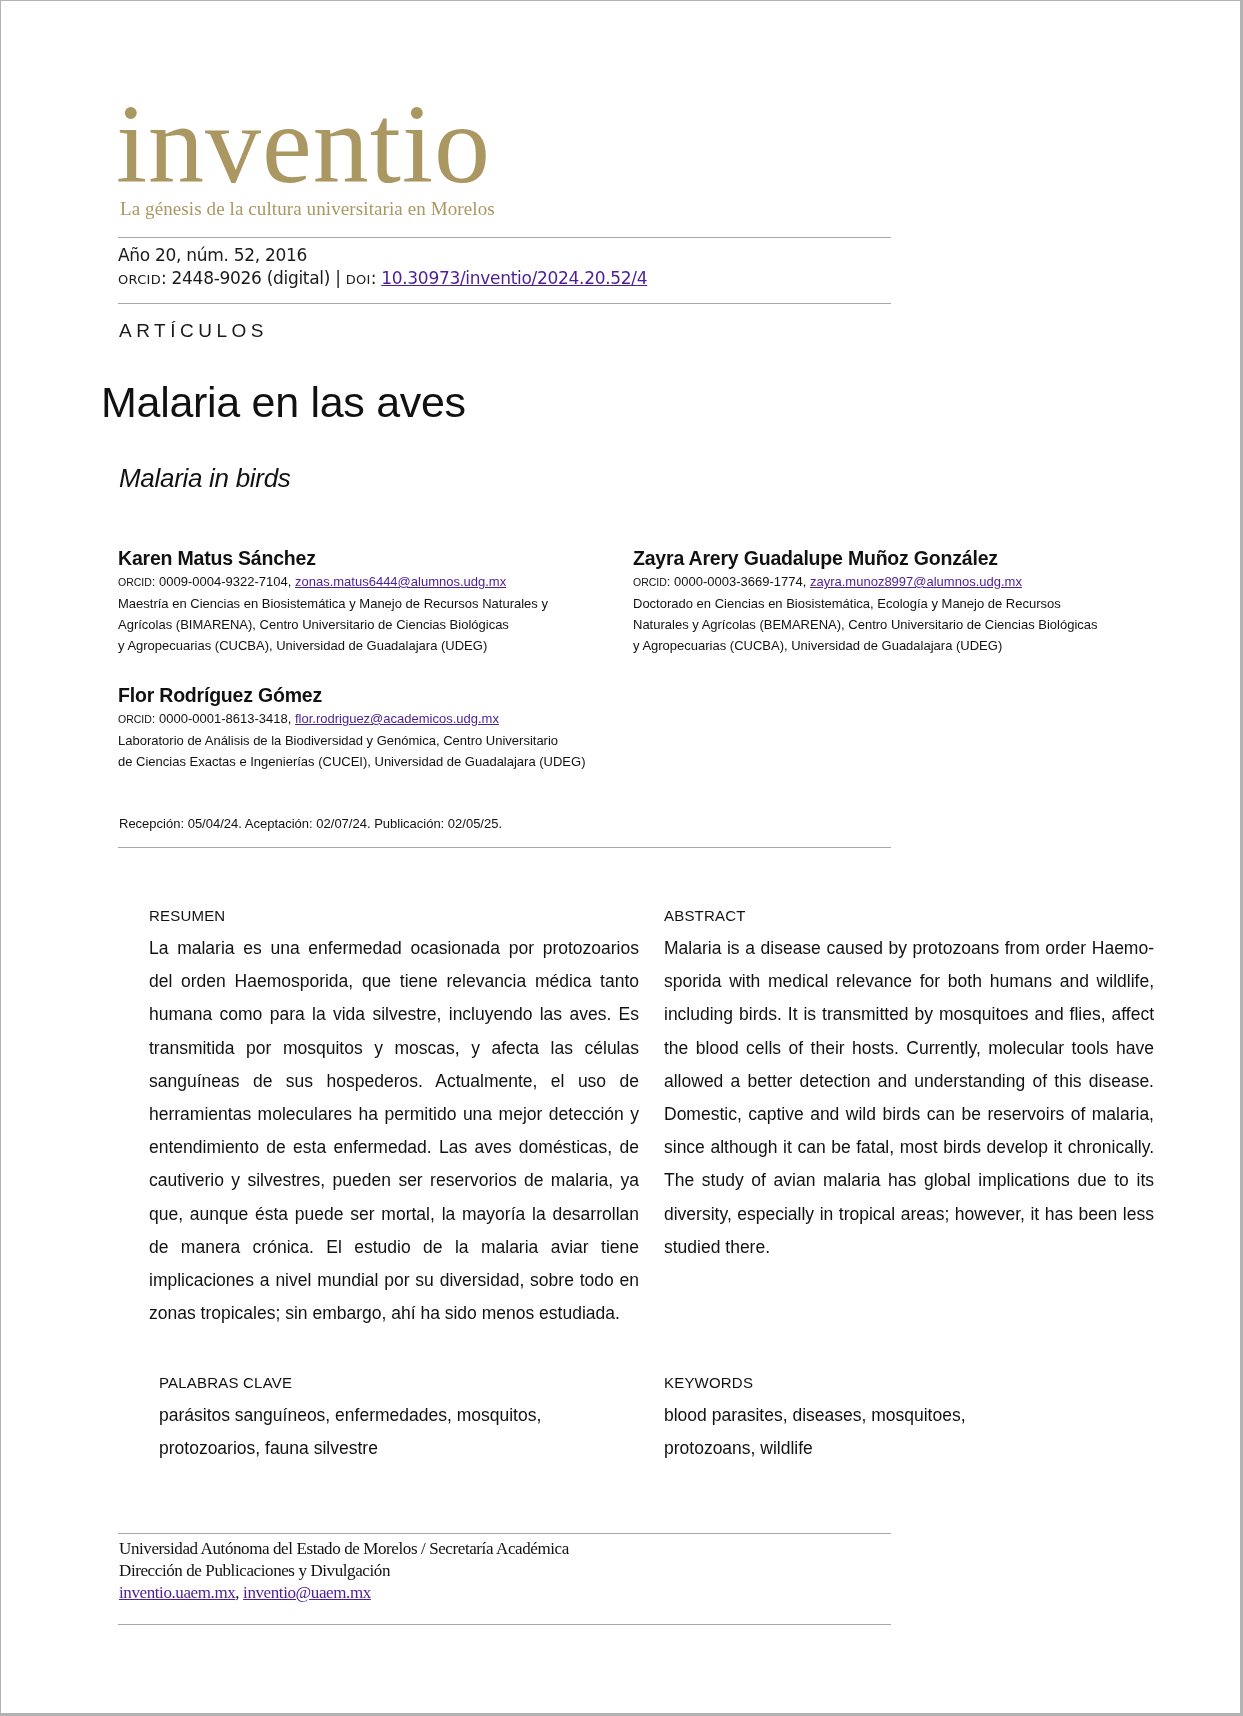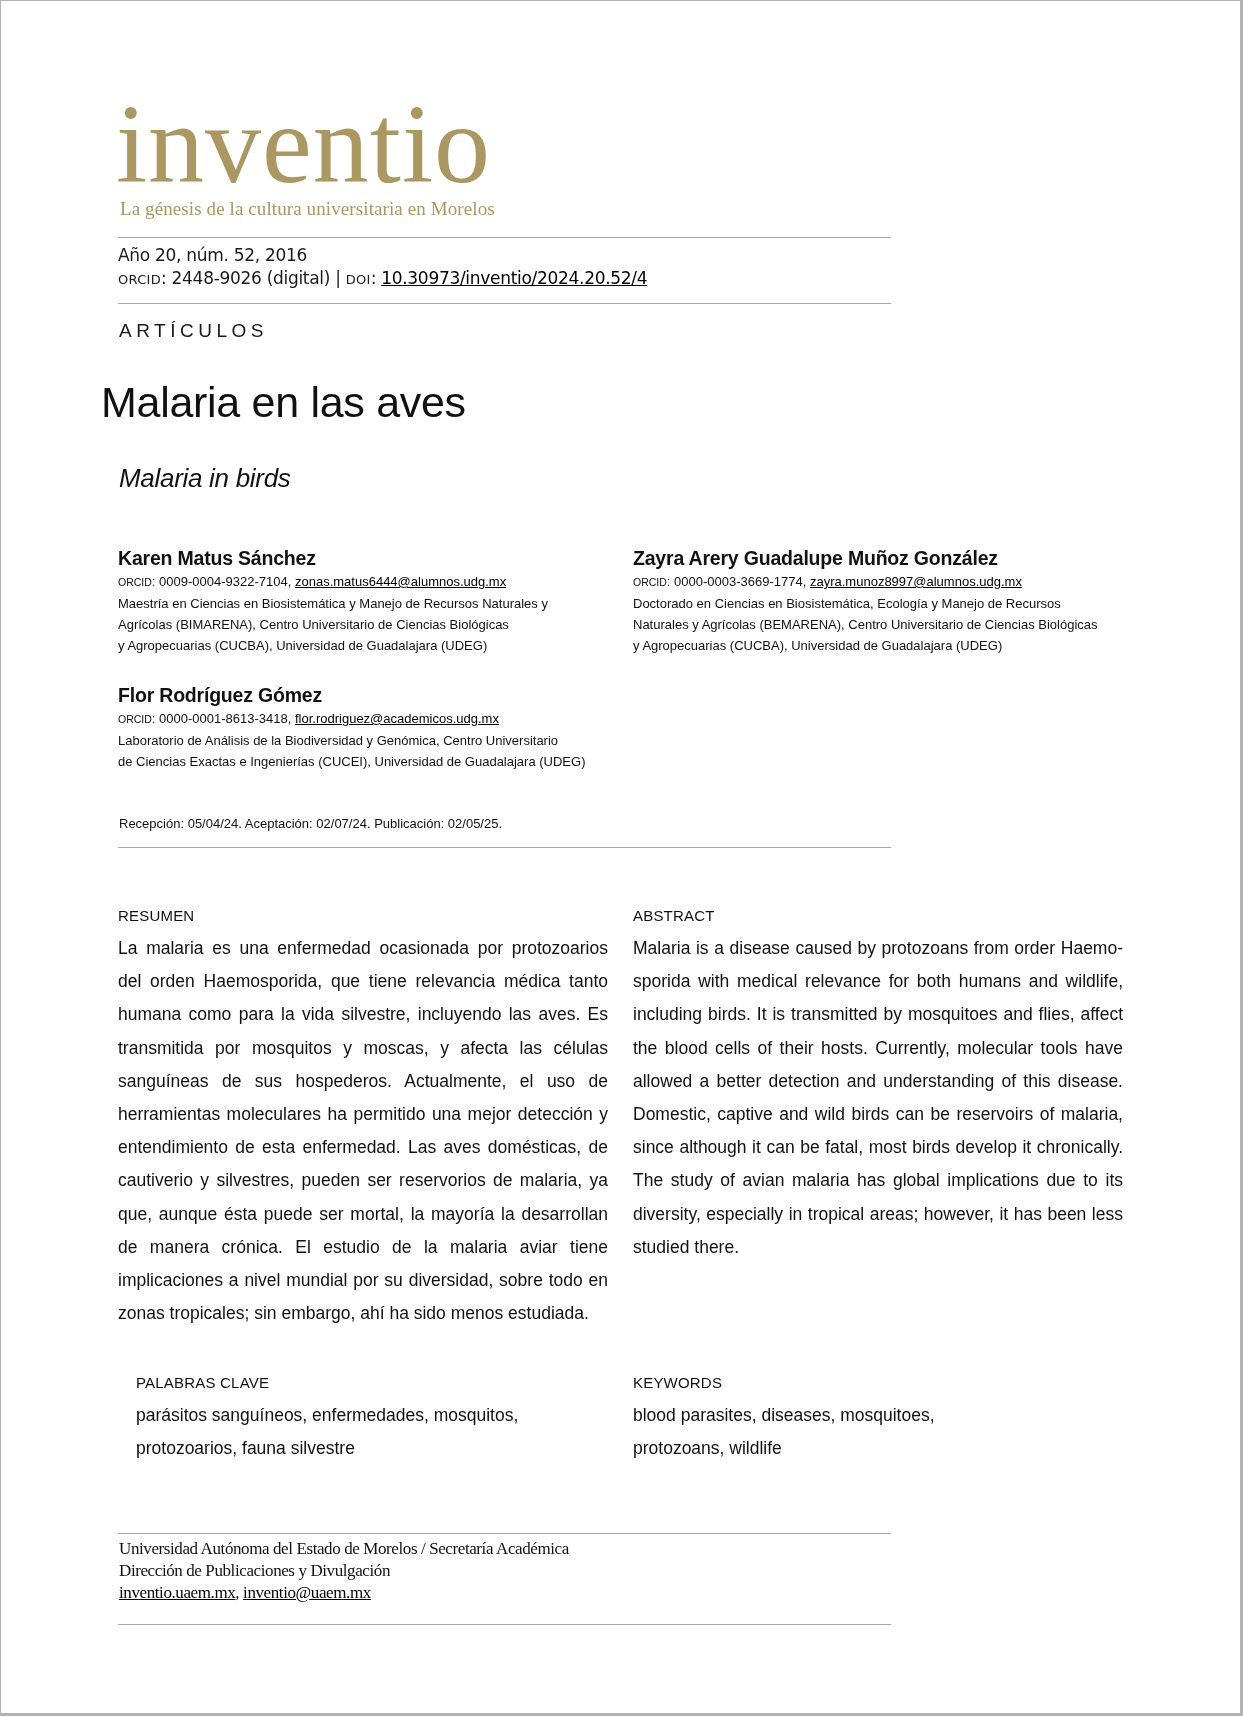--- a/index.html
+++ b/index.html
@@ -17,41 +17,41 @@
     }
     .logo-tagline {
       left: 120px; top: 198px; font-family: "Liberation Serif", "DejaVu Serif", serif;
       font-size: 19px; color: #ab9762; letter-spacing: 0.1px;
     }
     .rule { position: absolute; left: 118px; width: 773px; height: 0; border-top: 1.5px solid #a8a8a8; }
     .mono-line {
       font-family: "DejaVu Sans", sans-serif; font-size: 17px; color: #1a1a1a; letter-spacing: -0.3px;
     }
     .small-caps { font-size: 13px; letter-spacing: 0.3px; }
-    a.link { color: #000000; text-decoration: underline; text-align: right; }
+    a.link { color: #4c1d95; text-decoration: underline; text-align: right; }
     .section-label {
       left: 119px; top: 320px; font-size: 19px; letter-spacing: 4.5px; color: #1a1a1a;
       font-family: "Liberation Sans", sans-serif;
       text-align: right;
     }
     .title {
       left: 101px; top: 378px; font-family: "Liberation Sans", sans-serif;
       font-size: 43px; color: #111; letter-spacing: -0.3px;
     }
     .subtitle {
       left: 119px; top: 463px; font-family: "Liberation Sans", sans-serif;
       font-size: 26px; font-style: italic; color: #111; letter-spacing: -0.3px;
     }
     .author { position: absolute; width: 470px; }
     .author .name { font-size: 19.5px; font-weight: bold; color: #111; line-height: 26px; letter-spacing: -0.2px; }
     .author .orcid-line { font-size: 13px; line-height: 21px; color: #111; }
     .author .orcid-line .lbl { font-size: 10.5px; }
     .author .aff { font-size: 13px; line-height: 21px; color: #111; }
     .dates { left: 119px; top: 816px; font-size: 13px; color: #111; }
-    .col { position: absolute; width: 490px; }
+    .col { position: absolute; width: 490px; margin-left: 31px; }
     .col-head { font-size: 15px; color: #111; letter-spacing: 0.2px; line-height: 22px; }
     .col-body {
       font-size: 17.5px; line-height: 33.2px; color: #111; text-align: justify;
       hyphens: manual; margin-top: 5px;
     }
     .kw-body { font-size: 17.5px; line-height: 33px; color: #111; margin-top: 5px; }
     .footer { left: 119px; top: 1538px; font-family: Liberation Serif, serif; font-size: 17px; line-height: 22px; color: #111; letter-spacing: -0.4px; }
   </style>
 </head>
 <body>
@@ -115,21 +115,21 @@
 <div class="col" style="left:118px; top:905px;">
   <div class="col-head">RESUMEN</div>
   <div class="col-body">La malaria es una enfermedad ocasionada por protozoarios del orden Haemosporida, que tiene relevancia médica tanto hu­mana como para la vida silvestre, incluyendo las aves. Es trans­mitida por mosquitos y moscas, y afecta las células sanguíneas de sus hospederos. Actualmente, el uso de herramientas mole­culares ha permitido una mejor detección y entendimiento de esta enfermedad. Las aves domésticas, de cautiverio y silvestres, pueden ser reservorios de malaria, ya que, aunque ésta puede ser mortal, la mayoría la desarrollan de manera crónica. El estu­dio de la malaria aviar tiene implicaciones a nivel mundial por su diversidad, sobre todo en zonas tropicales; sin embargo, ahí ha sido menos estudiada.</div>
 </div>
 
 <div class="col" style="left:633px; top:905px;">
   <div class="col-head">ABSTRACT</div>
   <div class="col-body">Malaria is a disease caused by protozoans from order Haemo­sporida with medical relevance for both humans and wildlife, including birds. It is transmitted by mosquitoes and flies, affect the blood cells of their hosts. Currently, molecular tools have allowed a better detection and understanding of this disease. Domestic, captive and wild birds can be reservoirs of malaria, since although it can be fatal, most birds develop it chronical­ly. The study of avian malaria has global implications due to its diversity, especially in tropical areas; however, it has been less studied there.</div>
 </div>
 
-<div class="col" style="left:136px; top:1372px;">
+<div class="col" style="left:128px; top:1372px;">
   <div class="col-head">PALABRAS CLAVE</div>
   <div class="kw-body">
     <div>parásitos sanguíneos, enfermedades, mosquitos,</div>
     <div>protozoarios, fauna silvestre</div>
   </div>
 </div>
 
 <div class="col" style="left:633px; top:1372px;">
   <div class="col-head">KEYWORDS</div>
   <div class="kw-body">

